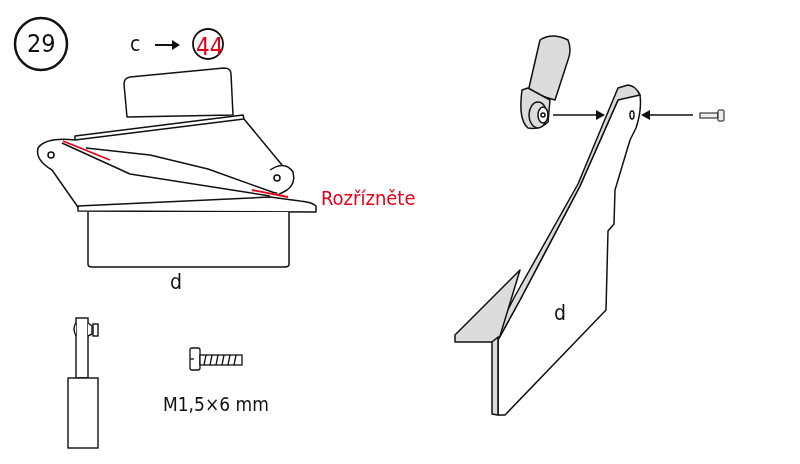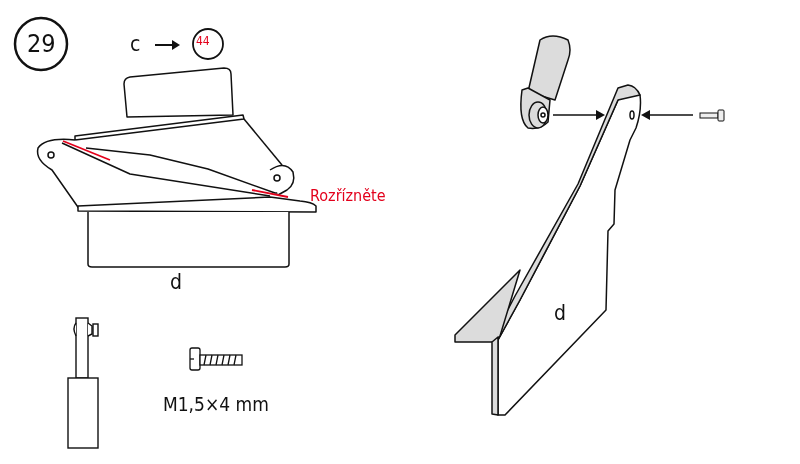--- a/index.html
+++ b/index.html
@@ -85,17 +85,17 @@
   <polygon points="650,110 641,115 650,120" fill="#111"></polygon>
 
   <g fill="#eee" stroke="#111" stroke-width="1">
     <rect x="700" y="113" width="18" height="5"></rect>
     <rect x="718" y="110" width="6" height="11" rx="1"></rect>
   </g>
 </svg>
 
 <div class="abs lbl" style="left:27px;top:31px;font-size:25px;">29</div>
 <div class="abs lbl" style="left:130px;top:34px;">c</div>
-<div class="abs lbl red" style="left:196px;top:35px;font-size:12px;text-align:center;">44</div>
-<div class="abs lbl red" style="left:310px;top:188px;font-size:16px;">Rozřízněte</div>
+<div class="abs lbl red" style="left:196px;top:35px;font-size:24px;text-align:center;">44</div>
+<div class="abs lbl red" style="left:321px;top:188px;font-size:20px;">Rozřízněte</div>
 <div class="abs lbl" style="left:170px;top:272px;">d</div>
 <div class="abs lbl" style="left:554px;top:303px;">d</div>
-<div class="abs lbl" style="left:163px;top:395px;font-size:19px;">M1,5×4 mm</div>
+<div class="abs lbl" style="left:163px;top:395px;font-size:19px;">M1,5×6 mm</div>
 
 </body></html>

